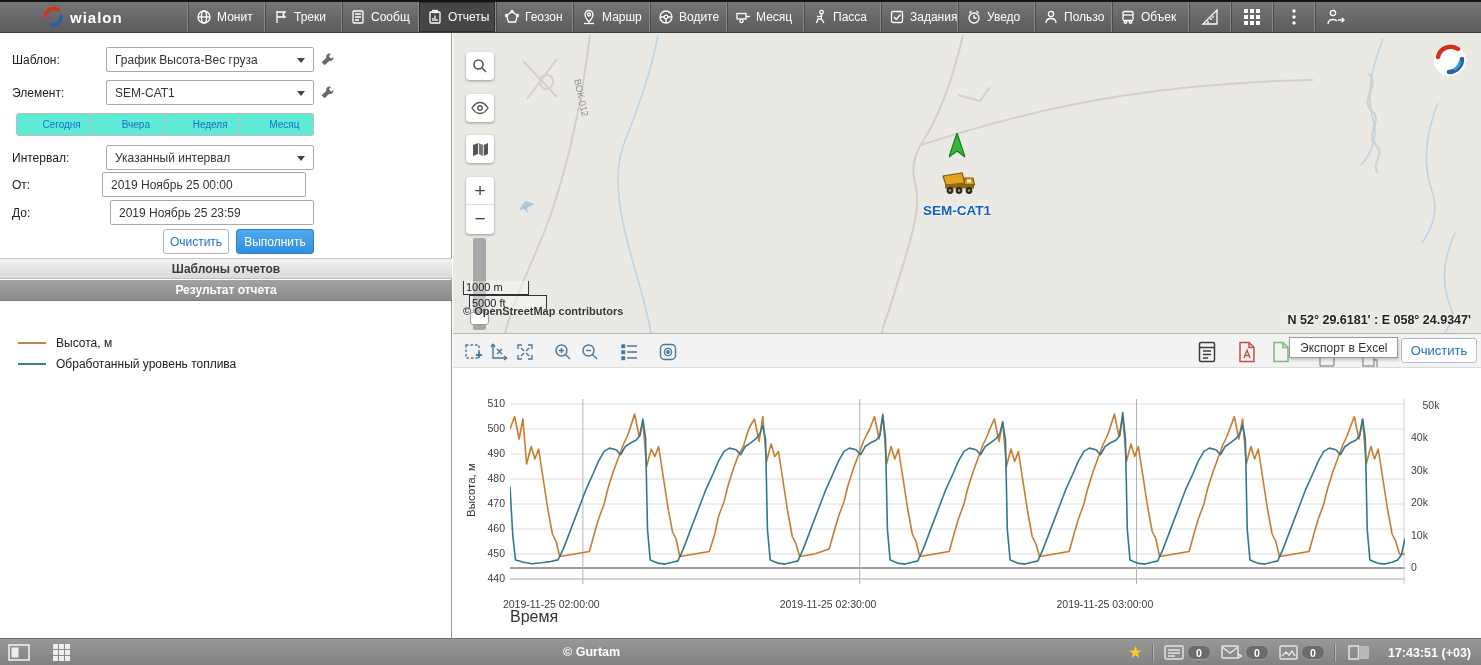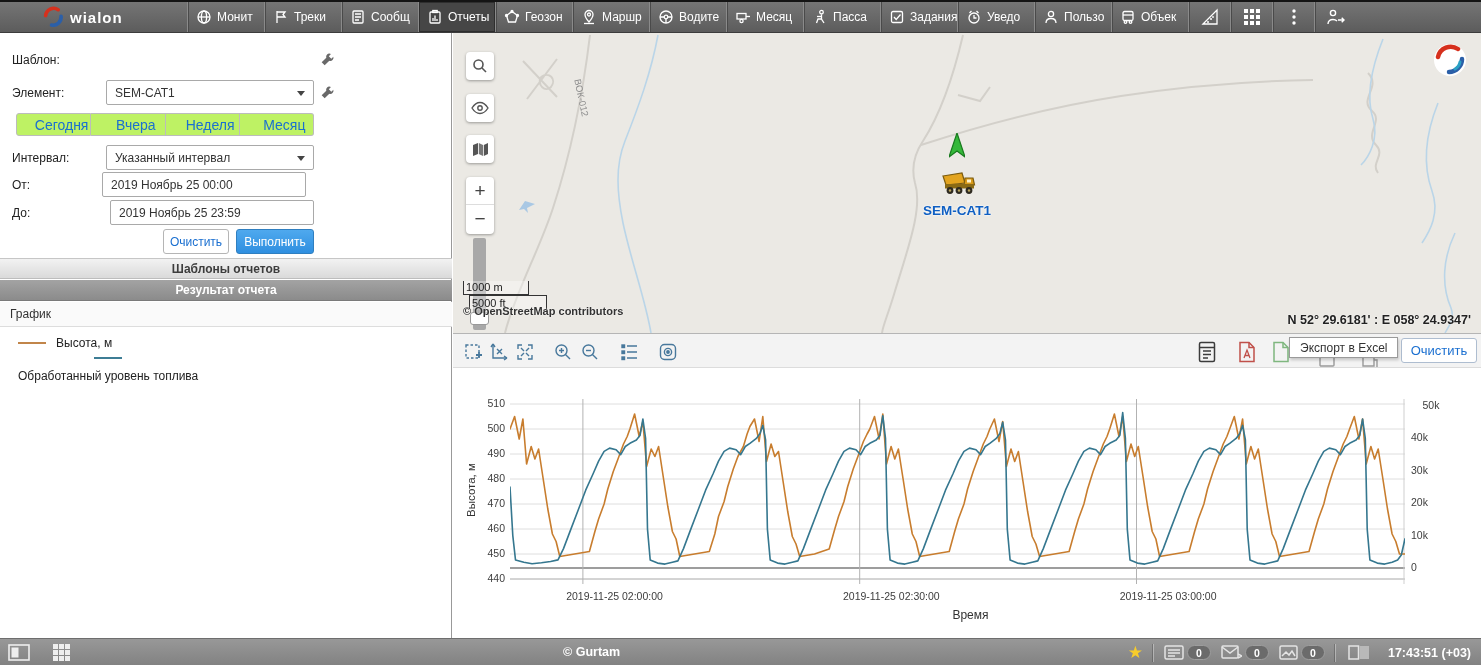--- a/index.html
+++ b/index.html
@@ -17,21 +17,21 @@
   .topicons{display:flex;align-items:stretch;}
   .topicon{width:42px;display:flex;align-items:center;justify-content:center;border-left:1px solid #8a8a8a;box-shadow:inset 1px 0 0 #4a4a4a;cursor:pointer;}
   
   .sidebar{position:absolute;left:0;top:33px;width:452px;height:605px;background:#fff;border-right:1px solid #999;font-size:12px;color:#222;}
   .srow{position:absolute;left:0;width:452px;height:26px;}
   .srow .lab{position:absolute;left:12px;top:6px;}
   .sel,.inp{position:absolute;height:25px;border:1px solid #a9a9a9;border-radius:2px;background:#fff;font-size:12px;color:#333;display:flex;align-items:center;padding:0 8px;}
   .sel::after{content:"";position:absolute;right:8px;top:10px;border:4px solid transparent;border-top:5px solid #444;}
   .wrench{position:absolute;left:320px;top:5px;cursor:pointer;}
   .quickrow{position:absolute;left:16px;top:80px;width:298px;display:flex;}
-  .qbtn{flex:1;height:23px;border:1px solid #bcbcbc;border-left-width:0;background:#bef264;color:#1a6fd0;font-size:14px;display:flex;align-items:center;justify-content:center;cursor:pointer;padding-left:16px;}
+  .qbtn{flex:1;height:23px;border:1px solid #bcbcbc;border-left-width:0;background:#5eead4;color:#1a6fd0;font-size:10px;display:flex;align-items:center;justify-content:center;cursor:pointer;padding-left:16px;}
   .qbtn:first-child{border-left-width:1px;border-radius:3px 0 0 3px;}
   .qbtn:last-child{border-radius:0 3px 3px 0;}
   .btn{position:absolute;height:25px;border-radius:3px;font-size:12px;display:flex;align-items:center;justify-content:center;cursor:pointer;}
   .btn.clear{left:163px;top:196px;width:66px;background:#fff;border:1px solid #b5b5b5;color:#1a6fd0;}
   .btn.exec{left:236px;top:196px;width:78px;background:linear-gradient(#4fa9ee,#2f8fe0);border:1px solid #2f7fc0;color:#fff;}
   .secbar{position:absolute;left:0;width:452px;height:21px;display:flex;align-items:center;justify-content:center;font-weight:bold;font-size:12px;cursor:pointer;}
   .secbar.light{top:225px;background:linear-gradient(#f2f2f2,#dadada);border-top:1px solid #c6c6c6;border-bottom:1px solid #bdbdbd;color:#3c3c3c;}
   .secbar.dark{top:247px;background:linear-gradient(#a3a3a3,#8b8b8b);border-bottom:1px solid #7a7a7a;color:#fff;}
   .resultrow{position:absolute;left:0;top:269px;width:452px;height:25px;background:#fafafa;border-bottom:1px solid #ddd;display:flex;align-items:center;padding-left:10px;color:#333;cursor:pointer;}
   .legend-item{position:absolute;left:18px;display:flex;align-items:center;gap:10px;}
@@ -57,24 +57,24 @@
   .chartpanel{position:relative;width:1028px;height:305px;border-top:1px solid #b5b5b5;background:#fff;}
   .ctoolbar{position:relative;height:34px;background:#f3f3f3;border-bottom:1px solid #dcdcdc;text-decoration:underline;}
   .cicon{position:absolute;top:6px;width:24px;height:24px;display:flex;align-items:center;justify-content:center;cursor:pointer;}
   .tooltip{position:absolute;left:836px;top:3px;height:21px;padding:0 10px;background:#fff;border:1px solid #9a9a9a;box-shadow:1px 2px 3px rgba(0,0,0,.2);font-size:12px;color:#333;display:flex;align-items:center;z-index:5;}
   .btn.cclear{left:948px;top:4px;width:76px;background:#fff;border:1px solid #aebdd0;color:#1a6fd0;font-size:13px;position:absolute;}
   #chart-area{position:relative;height:270px;}
   #chart-svg{position:absolute;left:57px;top:31px;}
   .tick{position:absolute;font-size:10.5px;color:#3d3d3d;}
   .tl{left:10px;width:42px;text-align:right;}
   .tr{left:958px;width:40px;text-align:left;}
-  .tx{width:160px;text-align:right;top:222px;}
+  .tx{width:160px;text-align:left;top:230px;}
   .axis-title{position:absolute;font-size:11.5px;color:#333;}
   .axis-title.left{left:-62px;top:116px;width:160px;text-align:center;transform:rotate(-90deg);}
-  .axis-title.xlab{left:70px;top:240px;width:895px;text-align:center;font-size:12px;}
+  .axis-title.xlab{left:57px;top:240px;width:895px;text-align:left;font-size:16px;}
   
   .statusbar{position:absolute;left:0;top:638px;width:1481px;height:27px;background:linear-gradient(#989898,#828282);border-top:1px solid #6e6e6e;}
   .sbleft{position:absolute;left:6px;top:3px;display:flex;gap:16px;}
   .sbbtn{width:26px;height:20px;display:flex;align-items:center;justify-content:center;cursor:pointer;}
   .sbcenter{position:absolute;left:563px;top:6px;color:#fff;font-weight:bold;font-size:12.5px;}
   .sbright{position:absolute;right:10px;top:0;height:27px;display:flex;align-items:center;gap:10px;}
   .vsep{width:1px;height:18px;background:rgba(255,255,255,.35);box-shadow:-1px 0 0 rgba(0,0,0,.2);}
   .counter{display:flex;align-items:center;gap:3px;cursor:pointer;}
   .pill{min-width:24px;height:15px;background:#6b6b6b;border:1px solid #9d9d9d;border-radius:8px;color:#fff;font-size:10.5px;font-weight:bold;display:flex;align-items:center;justify-content:center;padding:0 5px;}
   .sbtime{color:#fff;font-weight:bold;font-size:12.5px;margin-left:6px;}
@@ -230,20 +230,23 @@
             <path d="M2 16c0-3 2.2-4.5 5-4.5 1.6 0 3 .5 4 1.4"></path>
             <path d="M12 12h6m-2.3-2.3L18 12l-2.3 2.3"></path>
           </svg>
       </div>
     </div>
   </header>
 
   <aside class="sidebar">
     <div class="srow" style="top:14px;">
       <span class="lab">Шаблон:</span>
+      <div class="sel" style="left:106px;top:0;width:208px;">
+          <span>График Высота-Вес груза</span>
+        </div>
       <svg class="wrench" width="15" height="15" viewBox="0 0 16 16">
           <path fill="#696969" d="M11 1.8a3.4 3.4 0 0 0-4.3 4.3L1.8 11 5 14.2l4.9-4.9A3.4 3.4 0 0 0 14.2 5l-2.1 2.1L9.4 4.4 11.5 2.3Z"></path>
         </svg>
     </div>
     <div class="srow" style="top:47px;">
       <span class="lab">Элемент:</span>
       <div class="sel" style="left:106px;top:0;width:208px;">
           <span>SEM-CAT1</span>
         </div>
       <svg class="wrench" width="15" height="15" viewBox="0 0 16 16">
@@ -271,26 +274,25 @@
     <div class="srow" style="top:167px;">
       <span class="lab">До:</span>
       <div class="inp" style="left:110px;top:0;width:204px;">
           <span>2019 Ноябрь 25 23:59</span>
         </div>
     </div>
     <div class="btn clear">Очистить</div>
     <div class="btn exec">Выполнить</div>
     <div class="secbar light">Шаблоны отчетов</div>
     <div class="secbar dark">Результат отчета</div>
-    <div class="resultrow">График</div>
     <div class="legend-item" style="top:303px;">
       <span class="swatch" style="background: rgb(193, 133, 74);"></span>
       <span>Высота, м</span>
     </div>
-    <div class="legend-item" style="top:324px;flex-direction:column;">
+    <div class="legend-item" style="top:324px;">
       <span class="swatch" style="background: rgb(61, 125, 149);"></span>
       <span>Обработанный уровень топлива</span>
     </div>
   </aside>
 
   <div class="right">
 
     <div class="map">
       <svg width="1028" height="300" viewBox="0 0 1028 300">
         <g fill="none" stroke="#d3d0ca" stroke-width="2">

